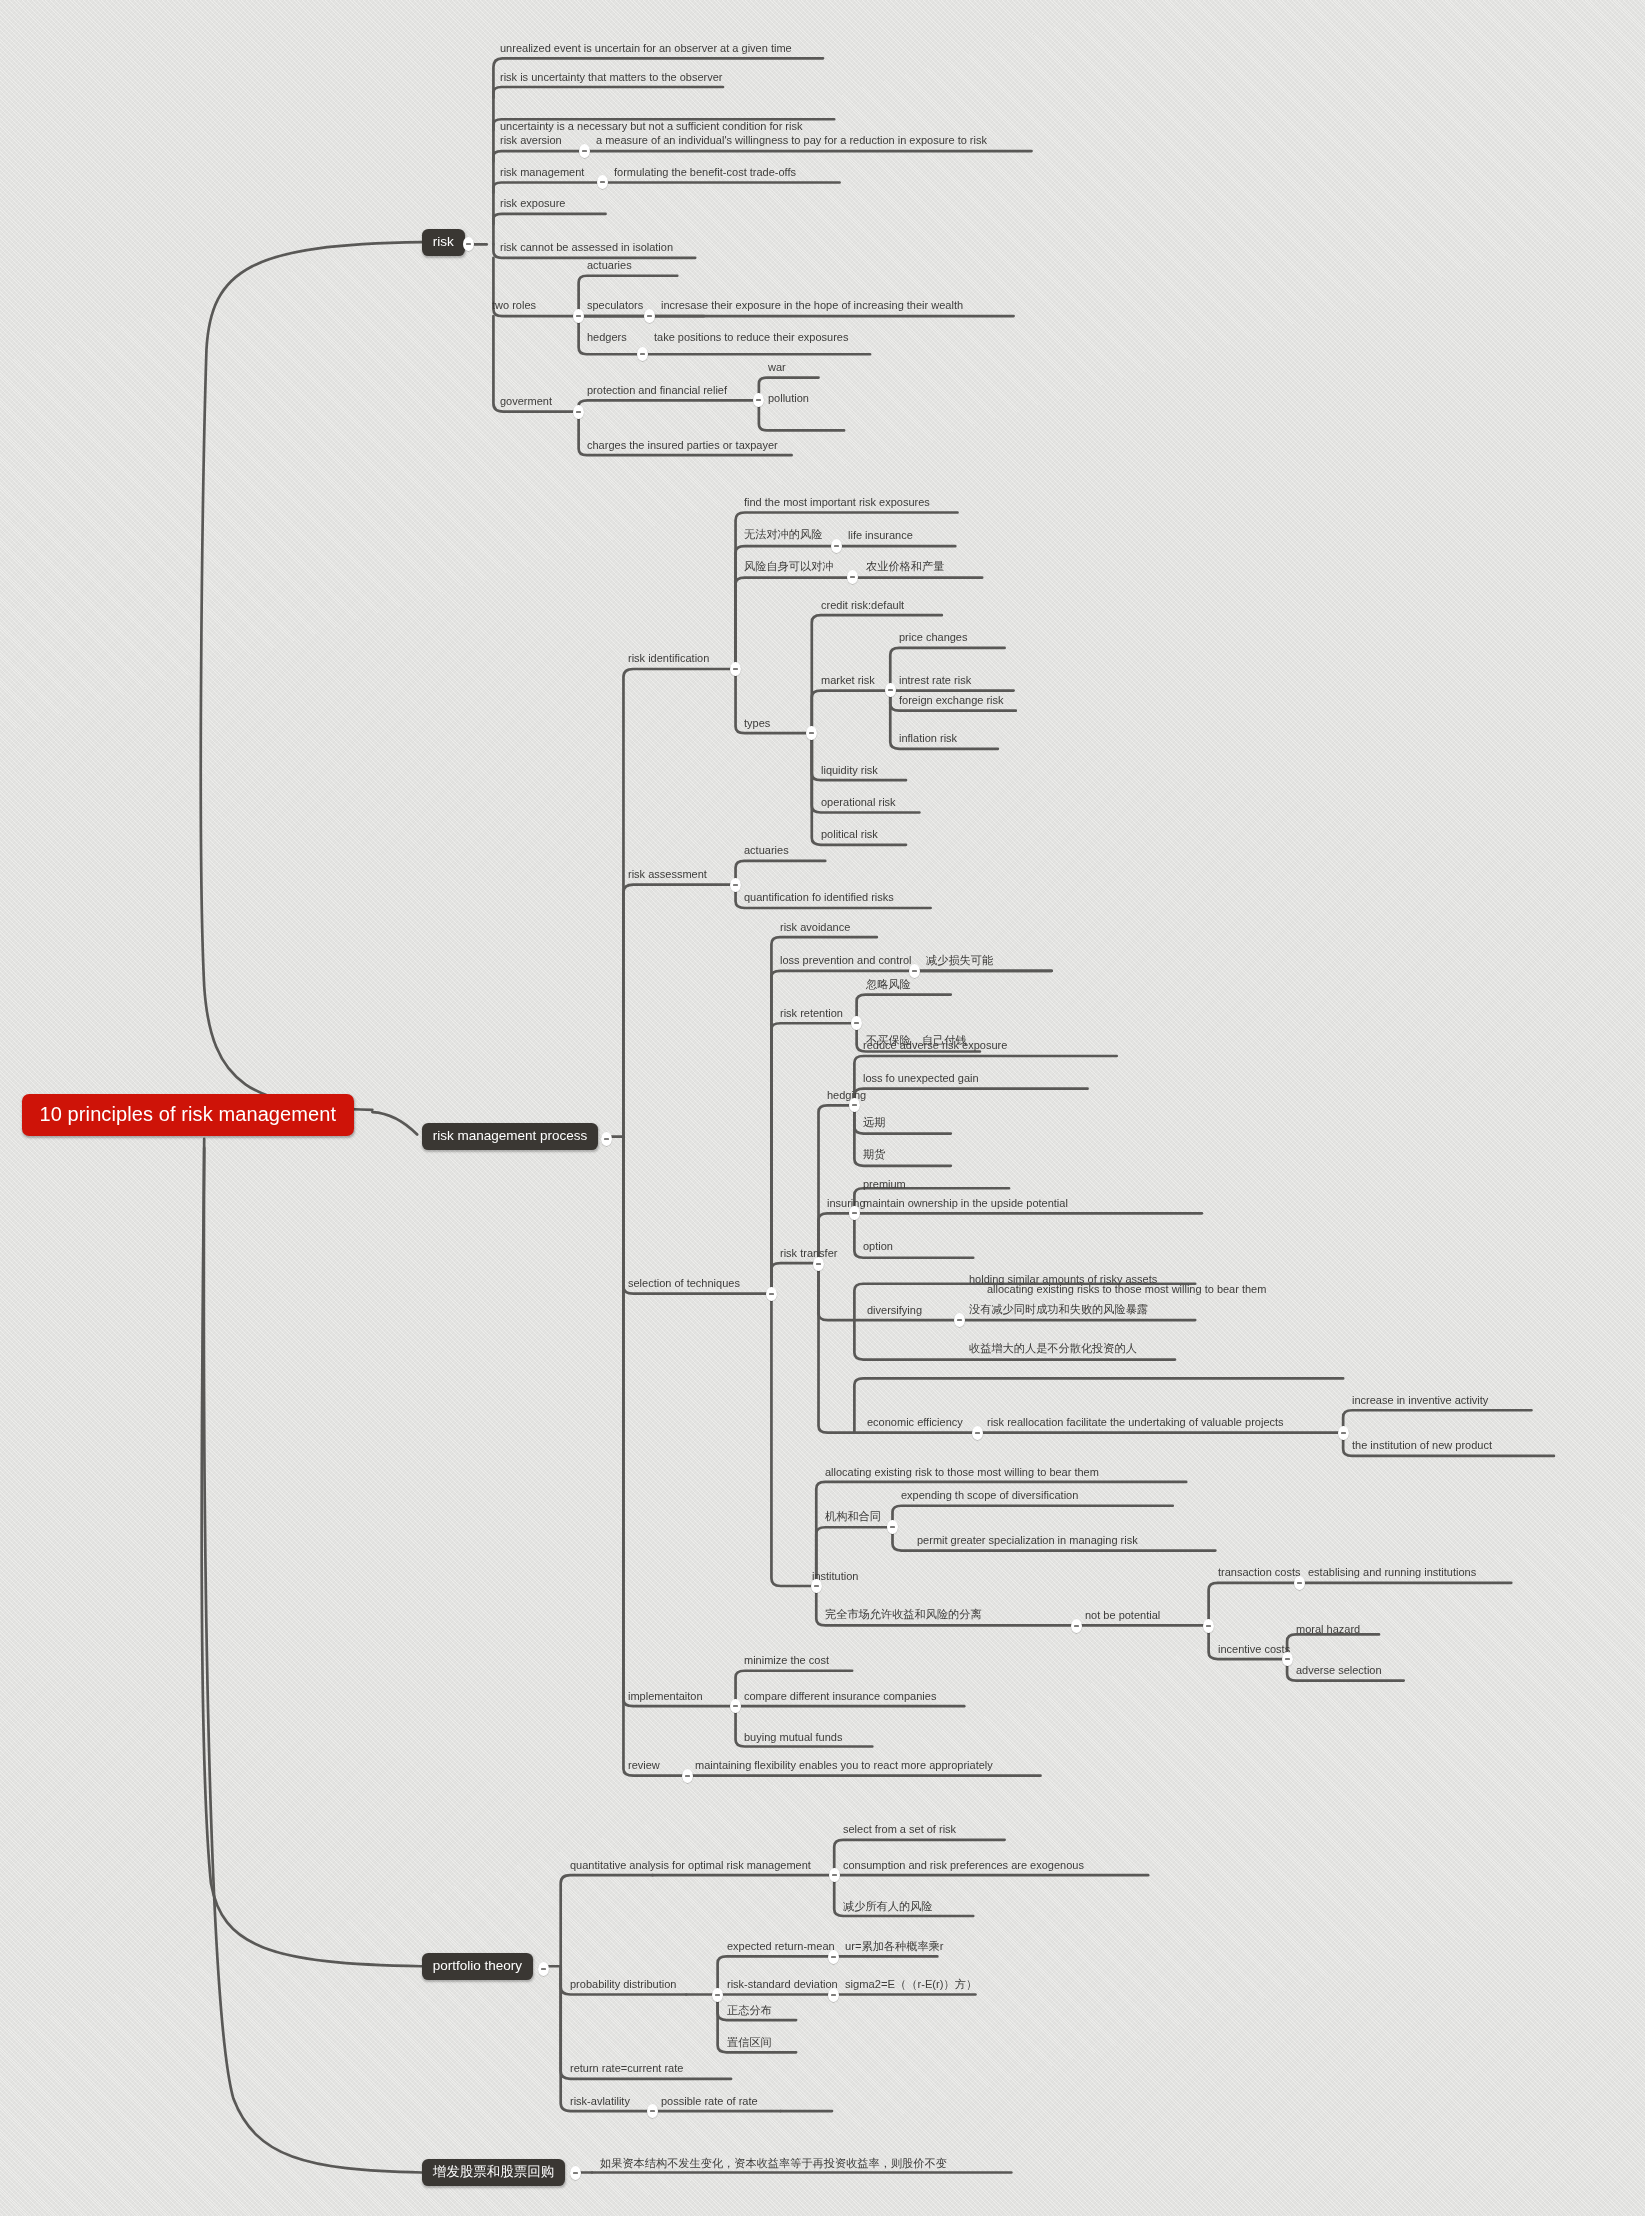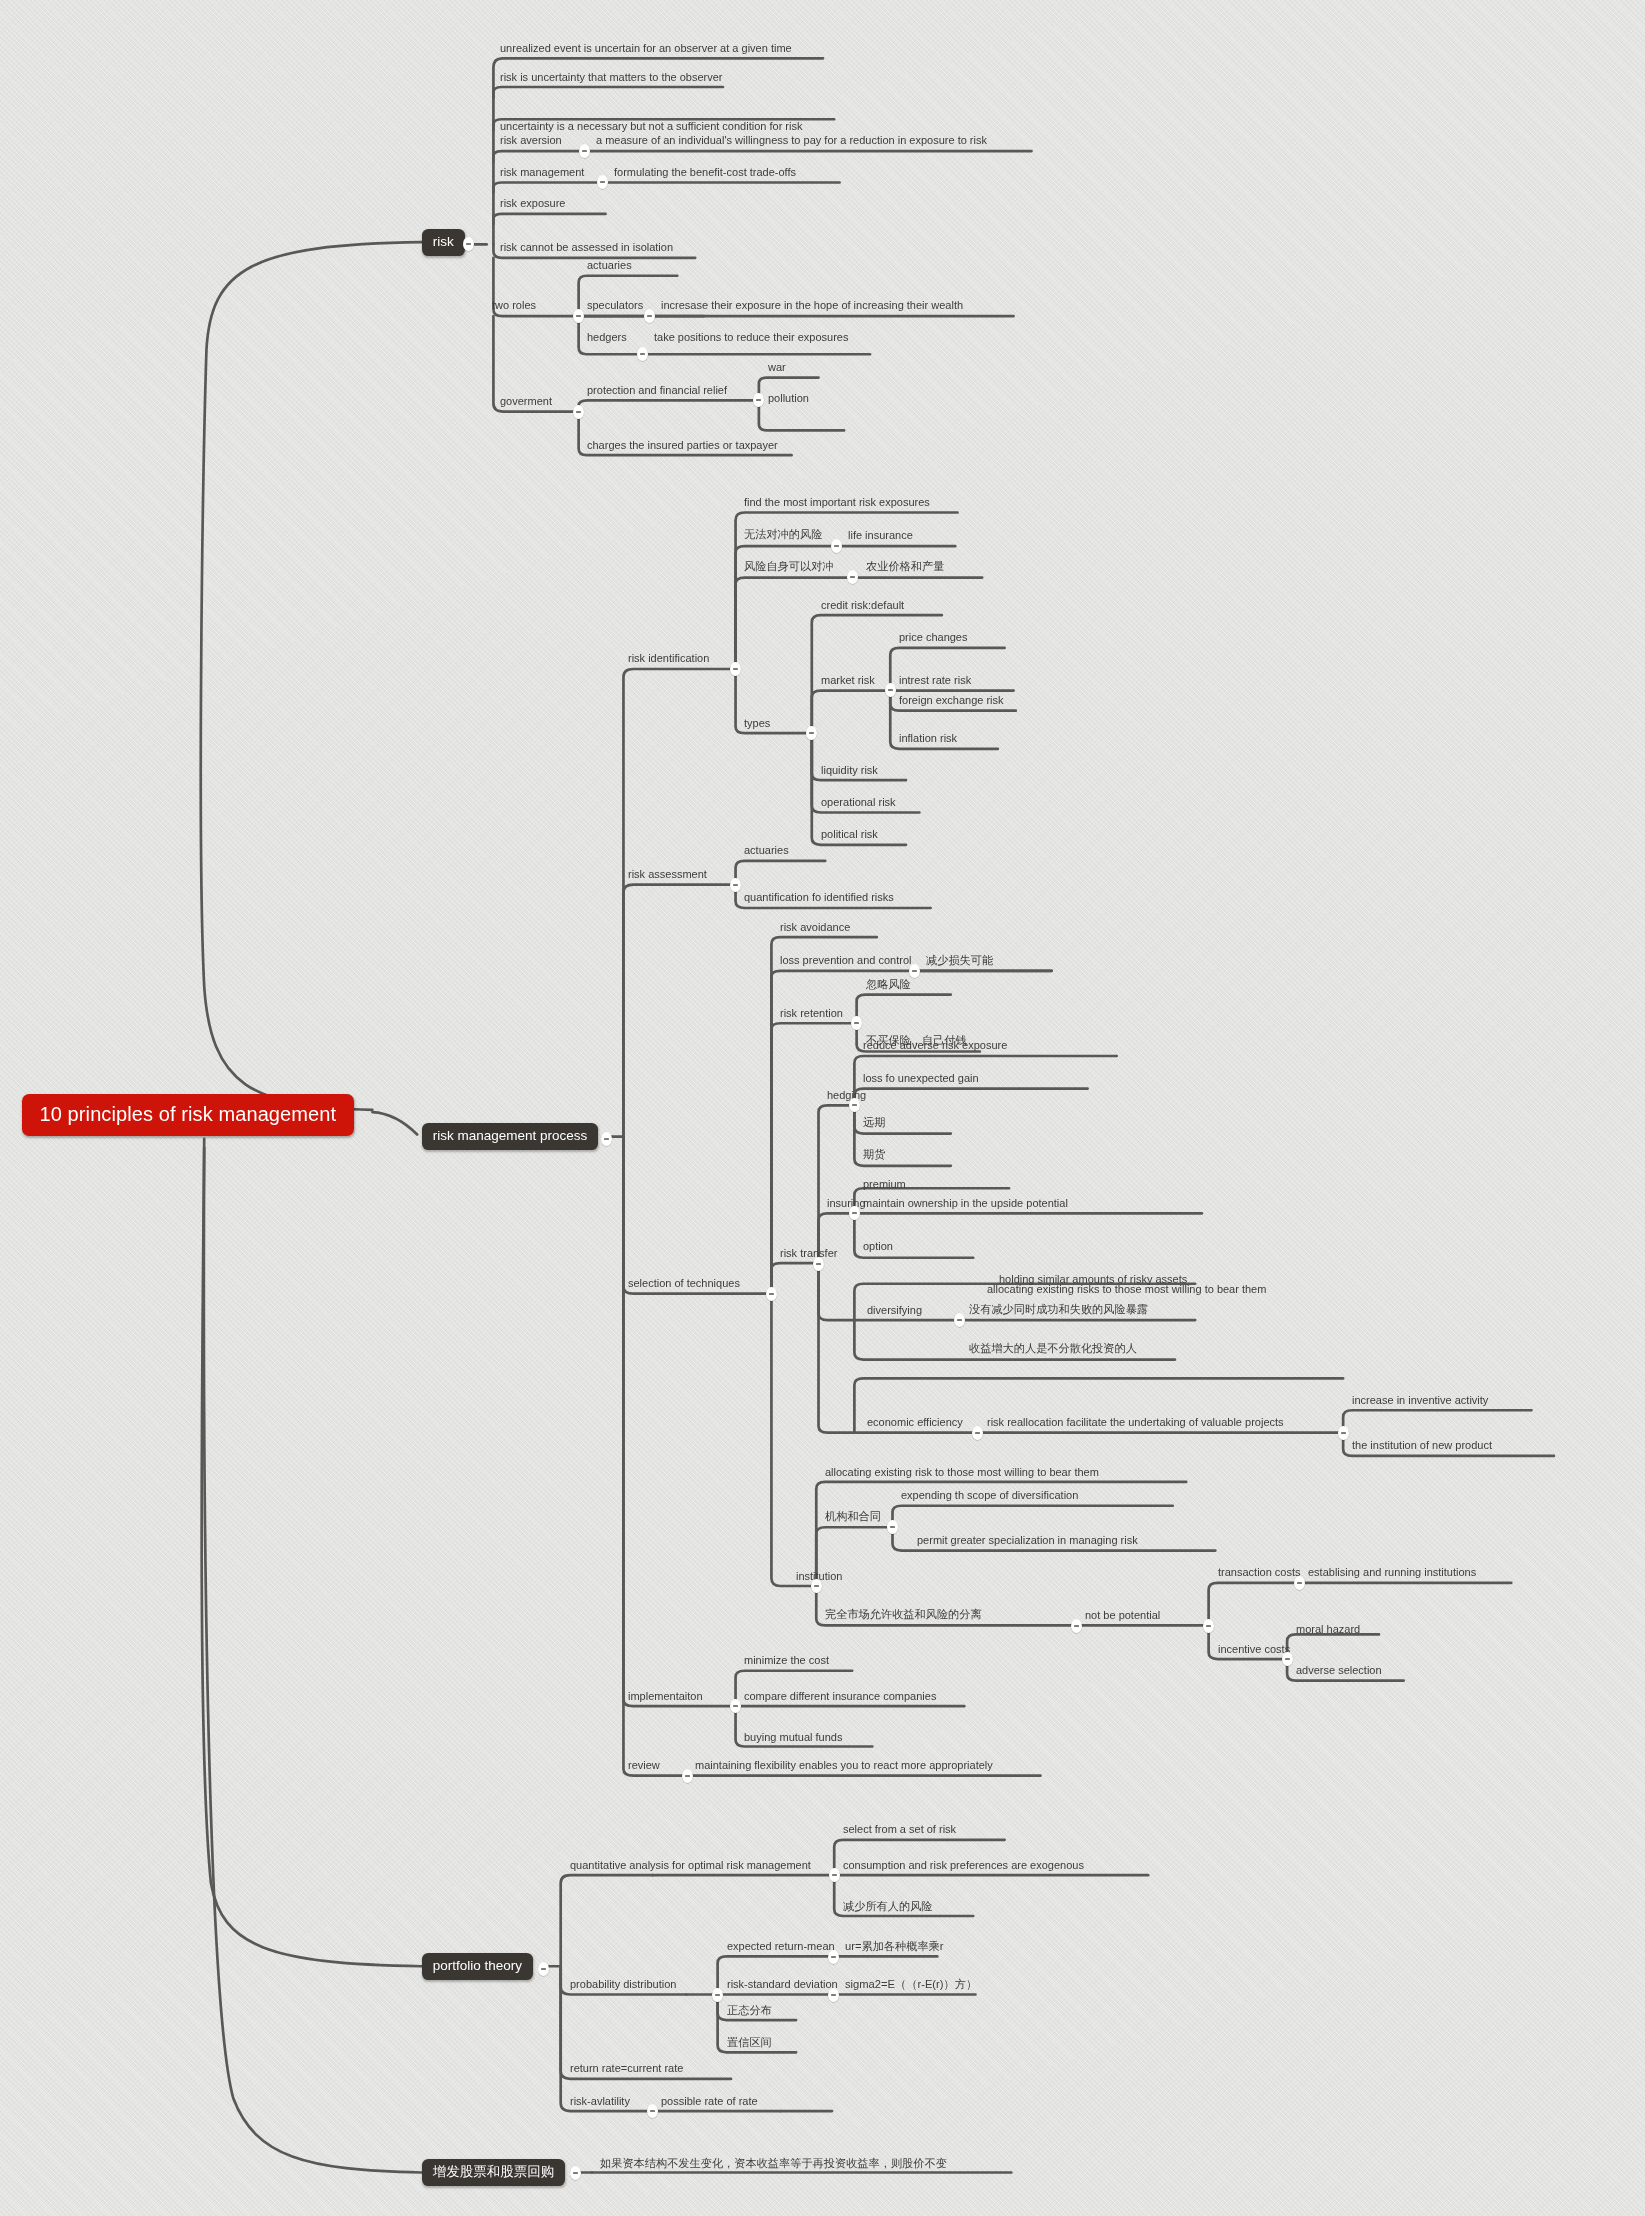--- a/index.html
+++ b/index.html
@@ -291,33 +291,33 @@
 <div class="node leaf cjk" style="left:863px;top:1149px;">期货</div>
 
 <div class="node leaf" style="left:827px;top:1198px;">insuring</div>
 <span class="toggle" style="left:849px;top:1206px;"></span>
 <div class="node leaf" style="left:863px;top:1179px;">premium</div>
 <div class="node leaf" style="left:863px;top:1198px;">maintain ownership in the upside potential</div>
 <div class="node leaf" style="left:863px;top:1241px;">option</div>
 
 <div class="node leaf" style="left:867px;top:1305px;">diversifying</div>
 <span class="toggle" style="left:954px;top:1313px;"></span>
-<div class="node leaf" style="left:999px;top:1274px;">holding similar amounts of risky assets</div>
+<div class="node leaf" style="left:969px;top:1274px;">holding similar amounts of risky assets</div>
 <div class="node leaf cjk" style="left:969px;top:1304px;">没有减少同时成功和失败的风险暴露</div>
 <div class="node leaf cjk" style="left:969px;top:1343px;">收益增大的人是不分散化投资的人</div>
 
 <div class="node leaf" style="left:867px;top:1417px;">economic efficiency</div>
 <span class="toggle" style="left:972px;top:1426px;"></span>
 <div class="node leaf" style="left:987px;top:1284px;">allocating existing risks to those most willing to bear them</div>
 <div class="node leaf" style="left:987px;top:1417px;">risk reallocation facilitate the undertaking of valuable projects</div>
 <span class="toggle" style="left:1338px;top:1426px;"></span>
 <div class="node leaf" style="left:1352px;top:1395px;">increase in inventive activity</div>
 <div class="node leaf" style="left:1352px;top:1440px;">the institution of new product</div>
 
-<div class="node leaf" style="left:764px;top:1571px;padding-left:32px;">institution</div>
+<div class="node leaf" style="left:780px;top:1571px;padding-left:32px;">institution</div>
 <span class="toggle" style="left:811px;top:1579px;"></span>
 <div class="node leaf" style="left:825px;top:1467px;">allocating existing risk to those most willing to bear them</div>
 <div class="node leaf cjk" style="left:825px;top:1511px;">机构和合同</div>
 <span class="toggle" style="left:887px;top:1520px;"></span>
 <div class="node leaf" style="left:901px;top:1490px;">expending th scope of diversification</div>
 <div class="node leaf" style="left:901px;top:1535px;padding-left:16px;">permit greater specialization in managing risk</div>
 
 <div class="node leaf cjk" style="left:825px;top:1609px;">完全市场允许收益和风险的分离</div>
 <span class="toggle" style="left:1071px;top:1619px;"></span>
 <div class="node leaf" style="left:1085px;top:1610px;">not be potential</div>

